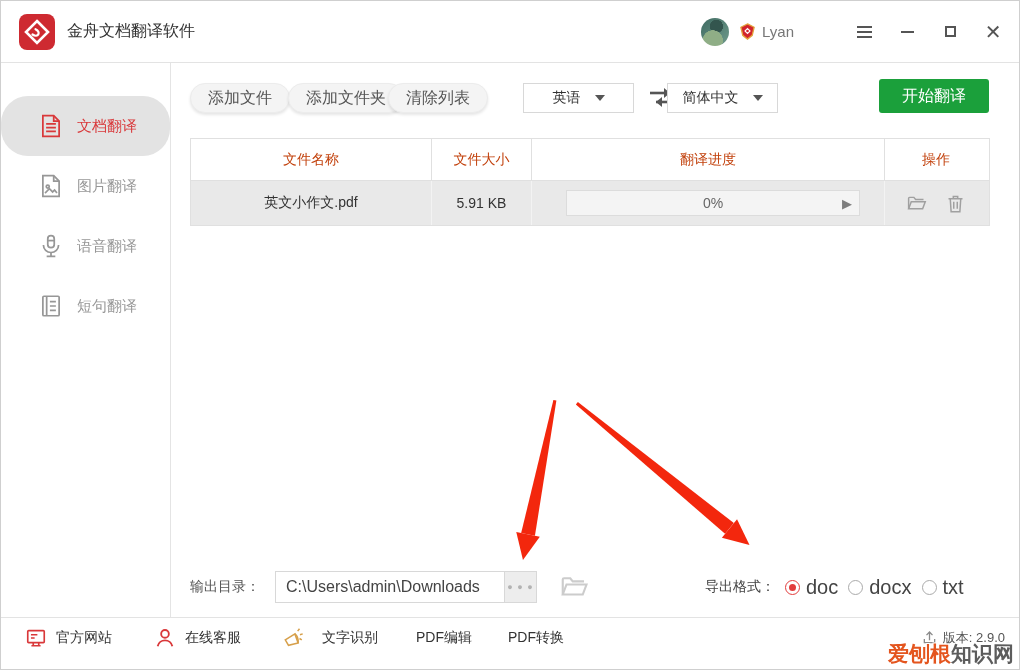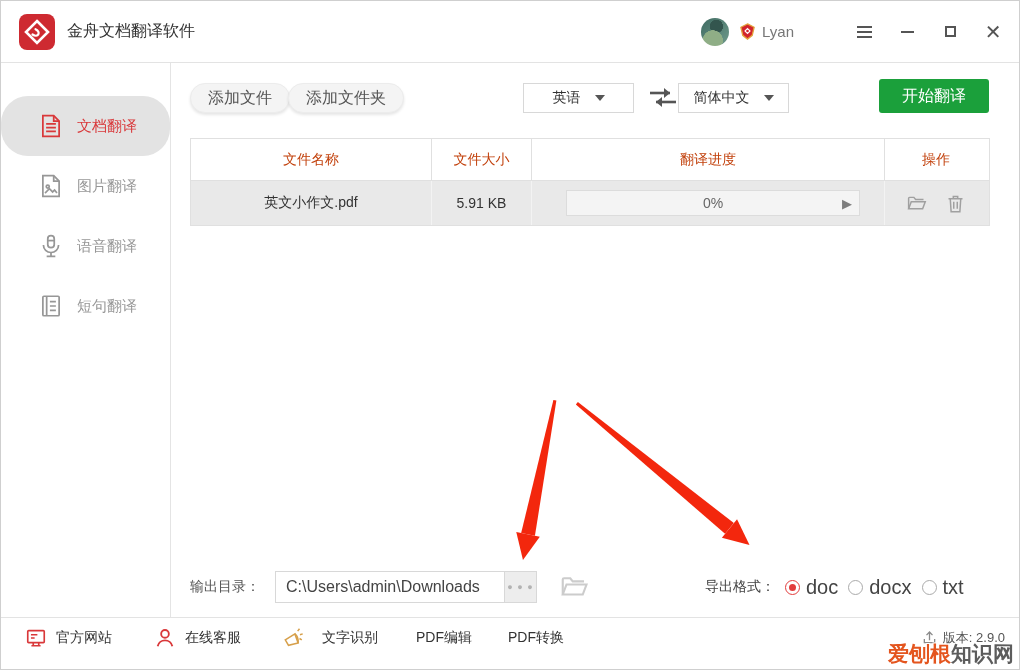--- a/index.html
+++ b/index.html
@@ -170,32 +170,33 @@
             <path d="M11 8 h5.5 M11 12 h5.5 M11 16 h5.5"></path>
         </svg>
         <span class="lbl">短句翻译</span>
       </div>
     </div>
 
     <div class="main">
 
       <div class="pill" style="left:19px;">添加文件</div>
       <div class="pill" style="left:117px;">添加文件夹</div>
+      <div class="pill" style="left:217px;">清除列表</div>
 
       <div class="dd" style="left:352px;">
         <span>英语</span>
         <span class="caret"></span>
       </div>
       <svg class="swap" style="left:477px;" viewBox="0 0 30 24">
         <path d="M2 7 h20" stroke="#555" stroke-width="2.6"></path>
           <path d="M22 7 l-6 -5 v10 Z" fill="#555"></path>
         <path d="M28 16 h-20" stroke="#555" stroke-width="2.6"></path>
           <path d="M8 16 l6 -5 v10 Z" fill="#555"></path>
       </svg>
-      <div class="dd" style="left:507px;">
+      <div class="dd" style="left:496px;">
         <span>简体中文</span>
         <span class="caret"></span>
       </div>
       <button class="start-btn">开始翻译</button>
 
       <div class="ftable">
         <div class="thead">
           <div class="th c-name">文件名称</div>
           <div class="th c-size">文件大小</div>
           <div class="th c-prog">翻译进度</div>

